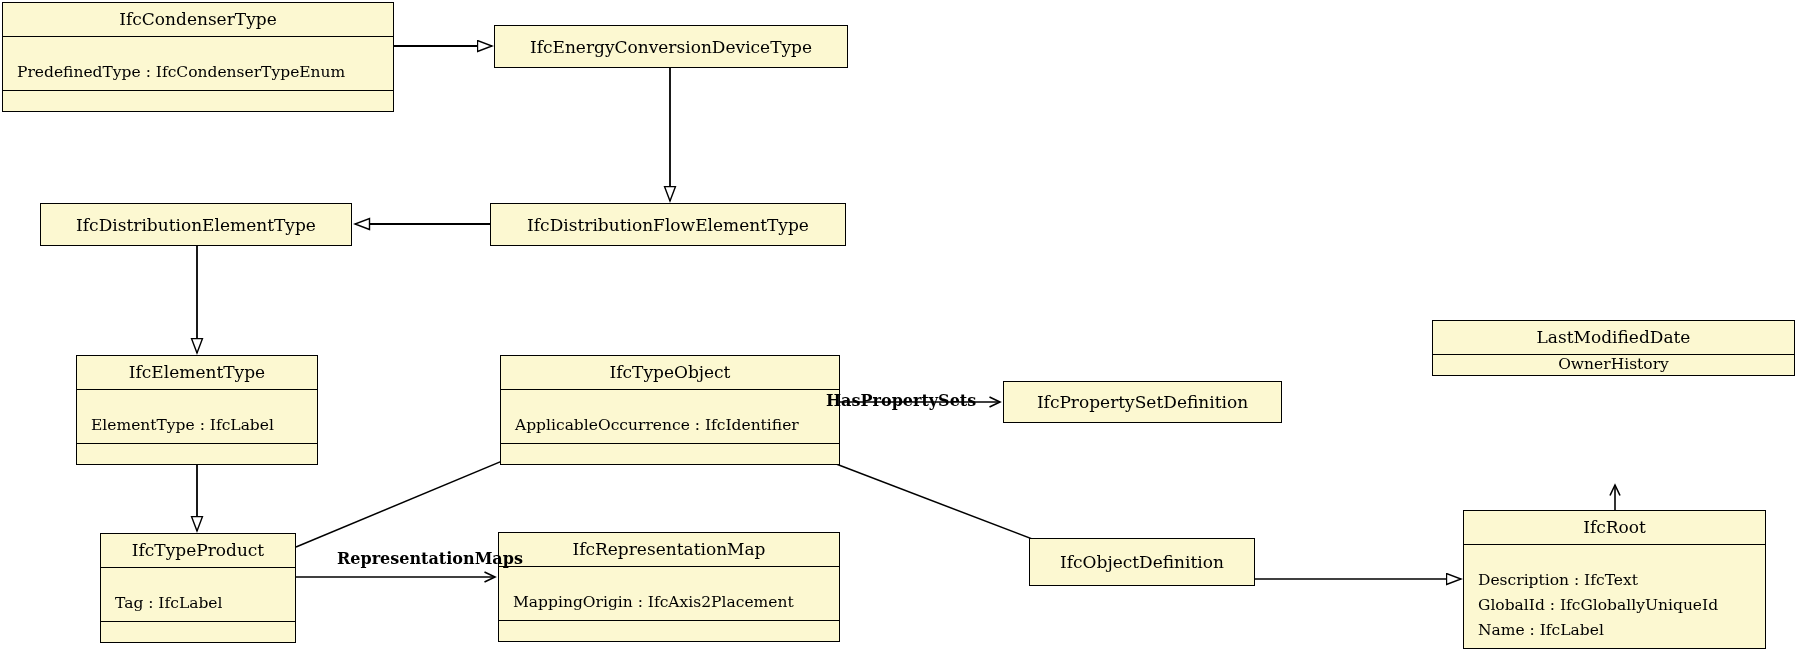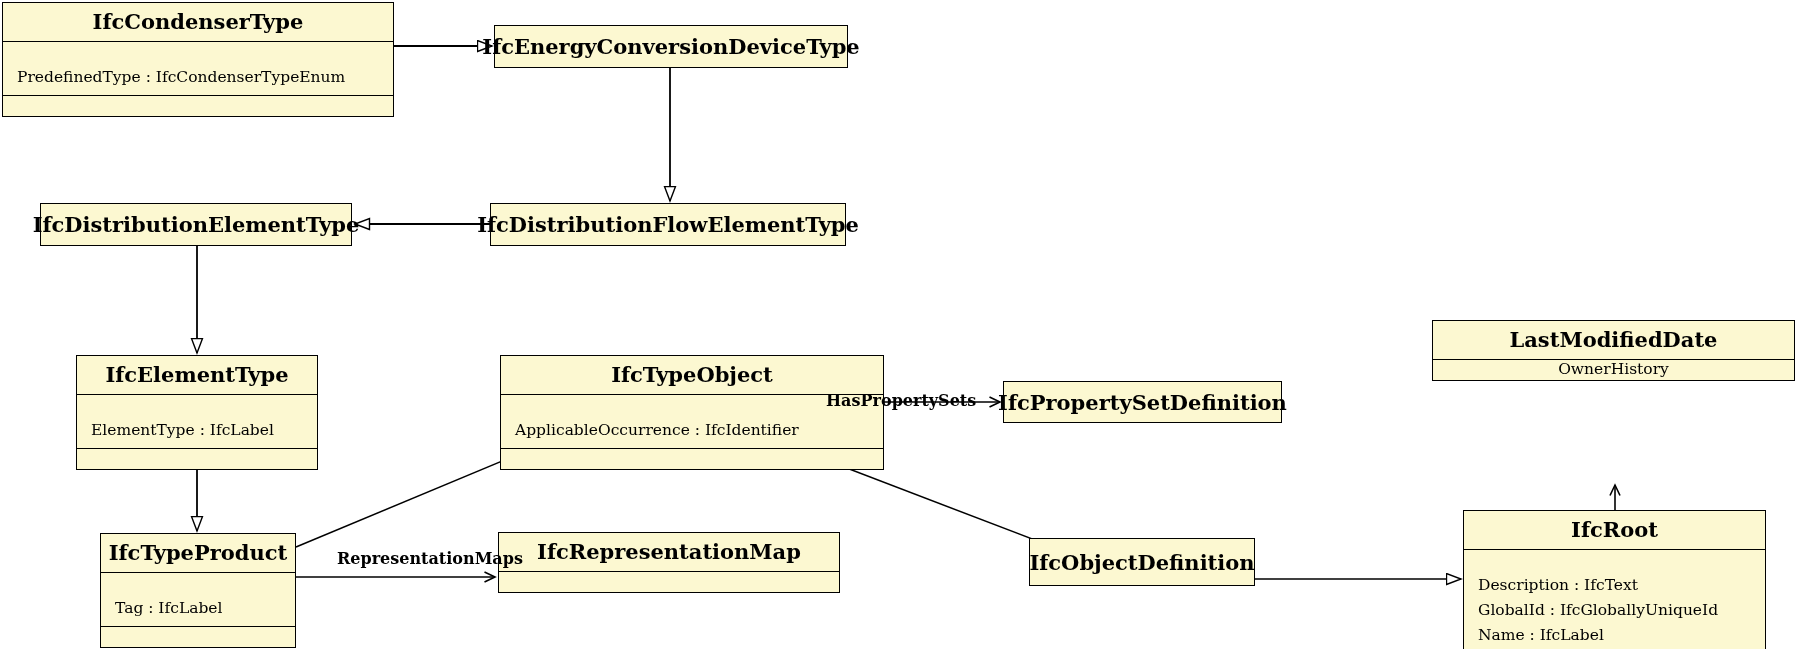--- a/index.html
+++ b/index.html
@@ -18,22 +18,22 @@
     width: 1799px; height: 649px;
     pointer-events: none;
   }
   .cls {
     position: absolute;
     background: #fcf8d1;
     border: 1.5px solid #000000;
     box-sizing: border-box;
   }
   .cls .title {
-    font-weight: bold;
-    font-size: 21px;
+    font-weight: normal;
+    font-size: 17px;
     text-align: center;
     padding: 6px 4px 7px 4px;
     white-space: nowrap;
   }
   .cls .attrs {
     border-top: 1.5px solid #000000;
     padding: 23px 6px 5px 14px;
     font-size: 15.5px;
     line-height: 25px;
     white-space: nowrap;
@@ -113,21 +113,21 @@
   </div>
 
   <div class="cls" style="left:76px; top:355px; width:242px;">
     <div class="title">IfcElementType</div>
     <div class="attrs">
       <div>ElementType : IfcLabel</div>
     </div>
     <div class="empty"></div>
   </div>
 
-  <div class="cls" style="left:500px; top:355px; width:384px;">
+  <div class="cls" style="left:500px; top:355px; width:340px;">
     <div class="title">IfcTypeObject</div>
     <div class="attrs">
       <div>ApplicableOccurrence : IfcIdentifier</div>
     </div>
     <div class="empty"></div>
   </div>
 
   <div class="cls single" style="left:1003px; top:381px; width:279px; height:42px;">
     <div class="title">IfcPropertySetDefinition</div>
   </div>
@@ -140,20 +140,23 @@
   <div class="cls" style="left:100px; top:533px; width:196px;">
     <div class="title">IfcTypeProduct</div>
     <div class="attrs">
       <div>Tag : IfcLabel</div>
     </div>
     <div class="empty"></div>
   </div>
 
   <div class="cls" style="left:498px; top:532px; width:342px;">
     <div class="title">IfcRepresentationMap</div>
+    <div class="attrs">
+      <div>MappingOrigin : IfcAxis2Placement</div>
+    </div>
     <div class="empty"></div>
   </div>
 
   <div class="cls single" style="left:1029px; top:538px; width:226px; height:48px;">
     <div class="title">IfcObjectDefinition</div>
   </div>
 
   <div class="cls" style="left:1463px; top:510px; width:303px;">
     <div class="title">IfcRoot</div>
     <div class="attrs">

